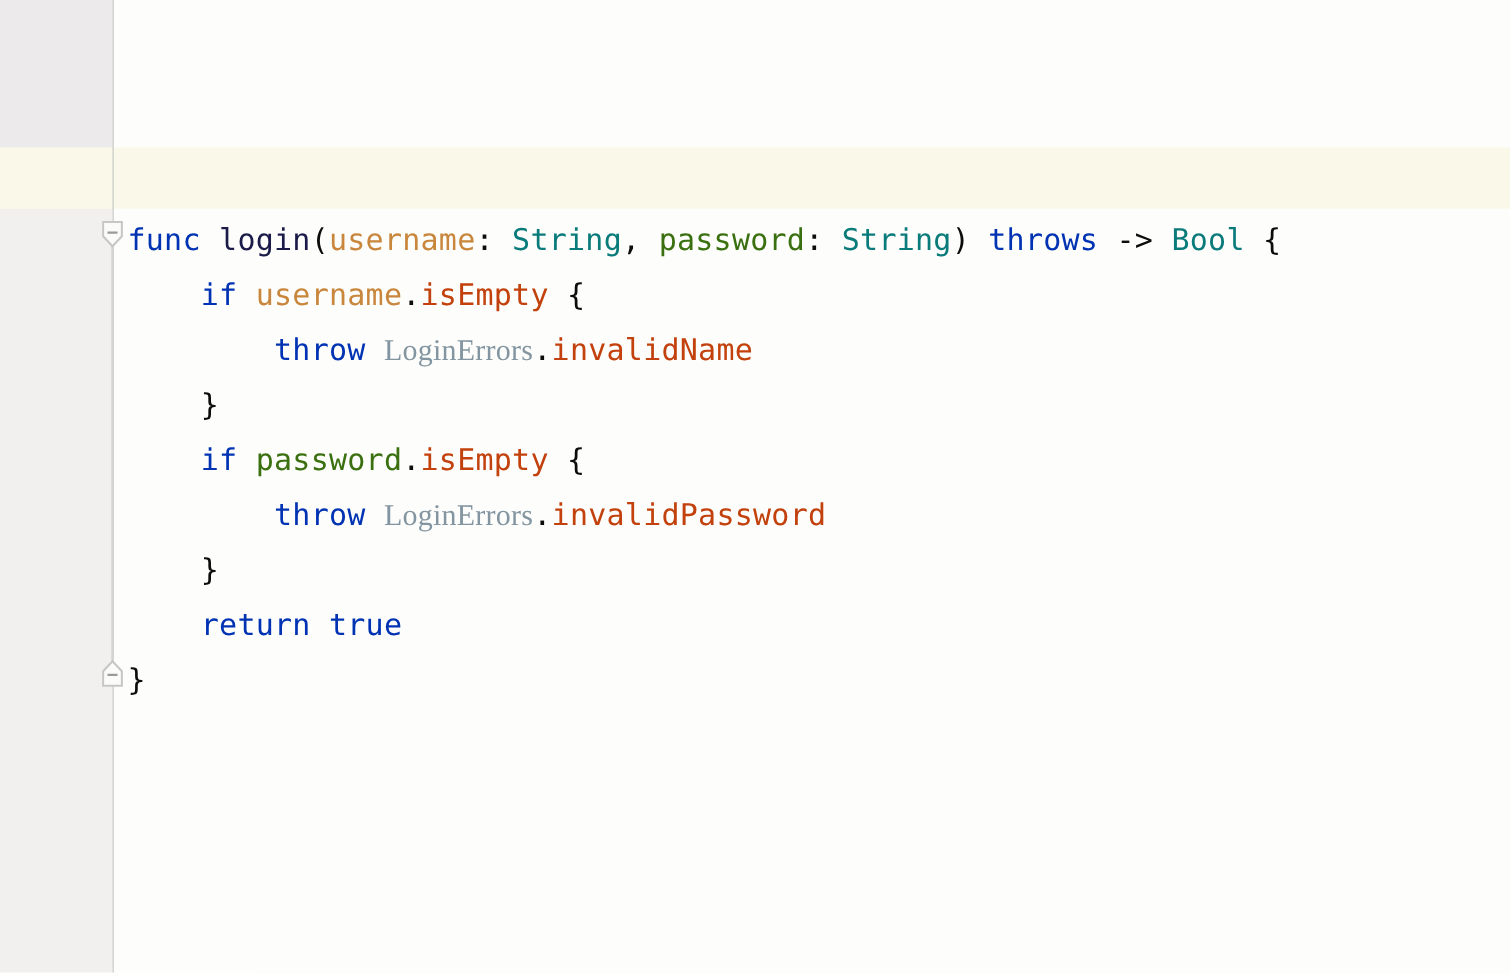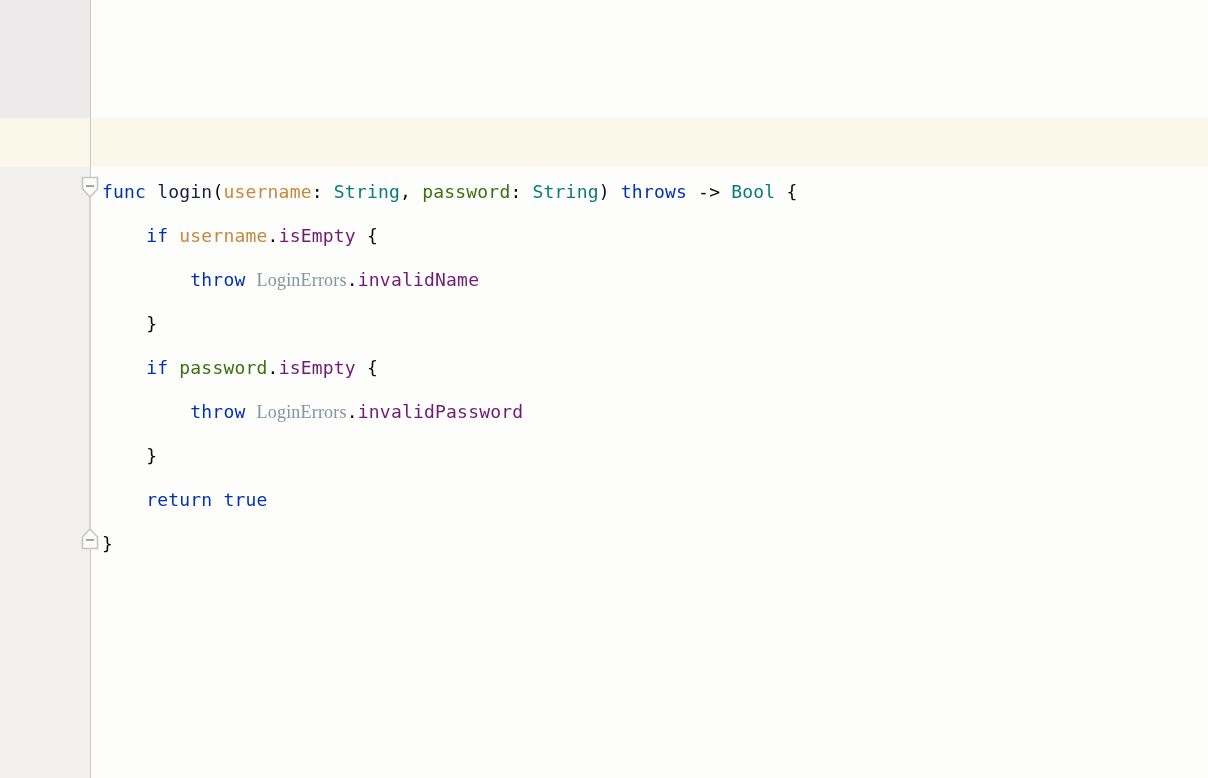--- a/index.html
+++ b/index.html
@@ -84,39 +84,39 @@
   .fold-marker svg { display: block; }
   #fold-marker-open  { top: 176px; }
   #fold-marker-close { top: 526px; }
 
   
   #code {
     position: absolute;
     left: 102px;
     top: 170px;
     font-family: "DejaVu Sans Mono", monospace;
-    font-size: 18px;
+    font-size: 24px;
     line-height: 44px;
     letter-spacing: 0.2px;
     white-space: pre;
   }
   .code-line {
     height: 44px;
     white-space: pre;
   }
 
   
   .t-keyword { color: #0033b3; }
   .t-plain   { color: #1b1b4a; }
   .t-punct   { color: #0c0c0c; }
   .t-param-a { color: #c8873c; }
   .t-param-b { color: #3b7010; }
   .t-type    { color: #0a7b7b; }
   .t-enum    { color: #8295a0; font-family: Liberation Serif, serif; }
-  .t-member  { color: #701a75; }
+  .t-member  { color: #c2410c; }
 </style>
 </head>
 <body>
 
 <div id="editor-root">
 
   <div id="gutter">
     <div id="gutter-top-shade"></div>
   </div>
 

